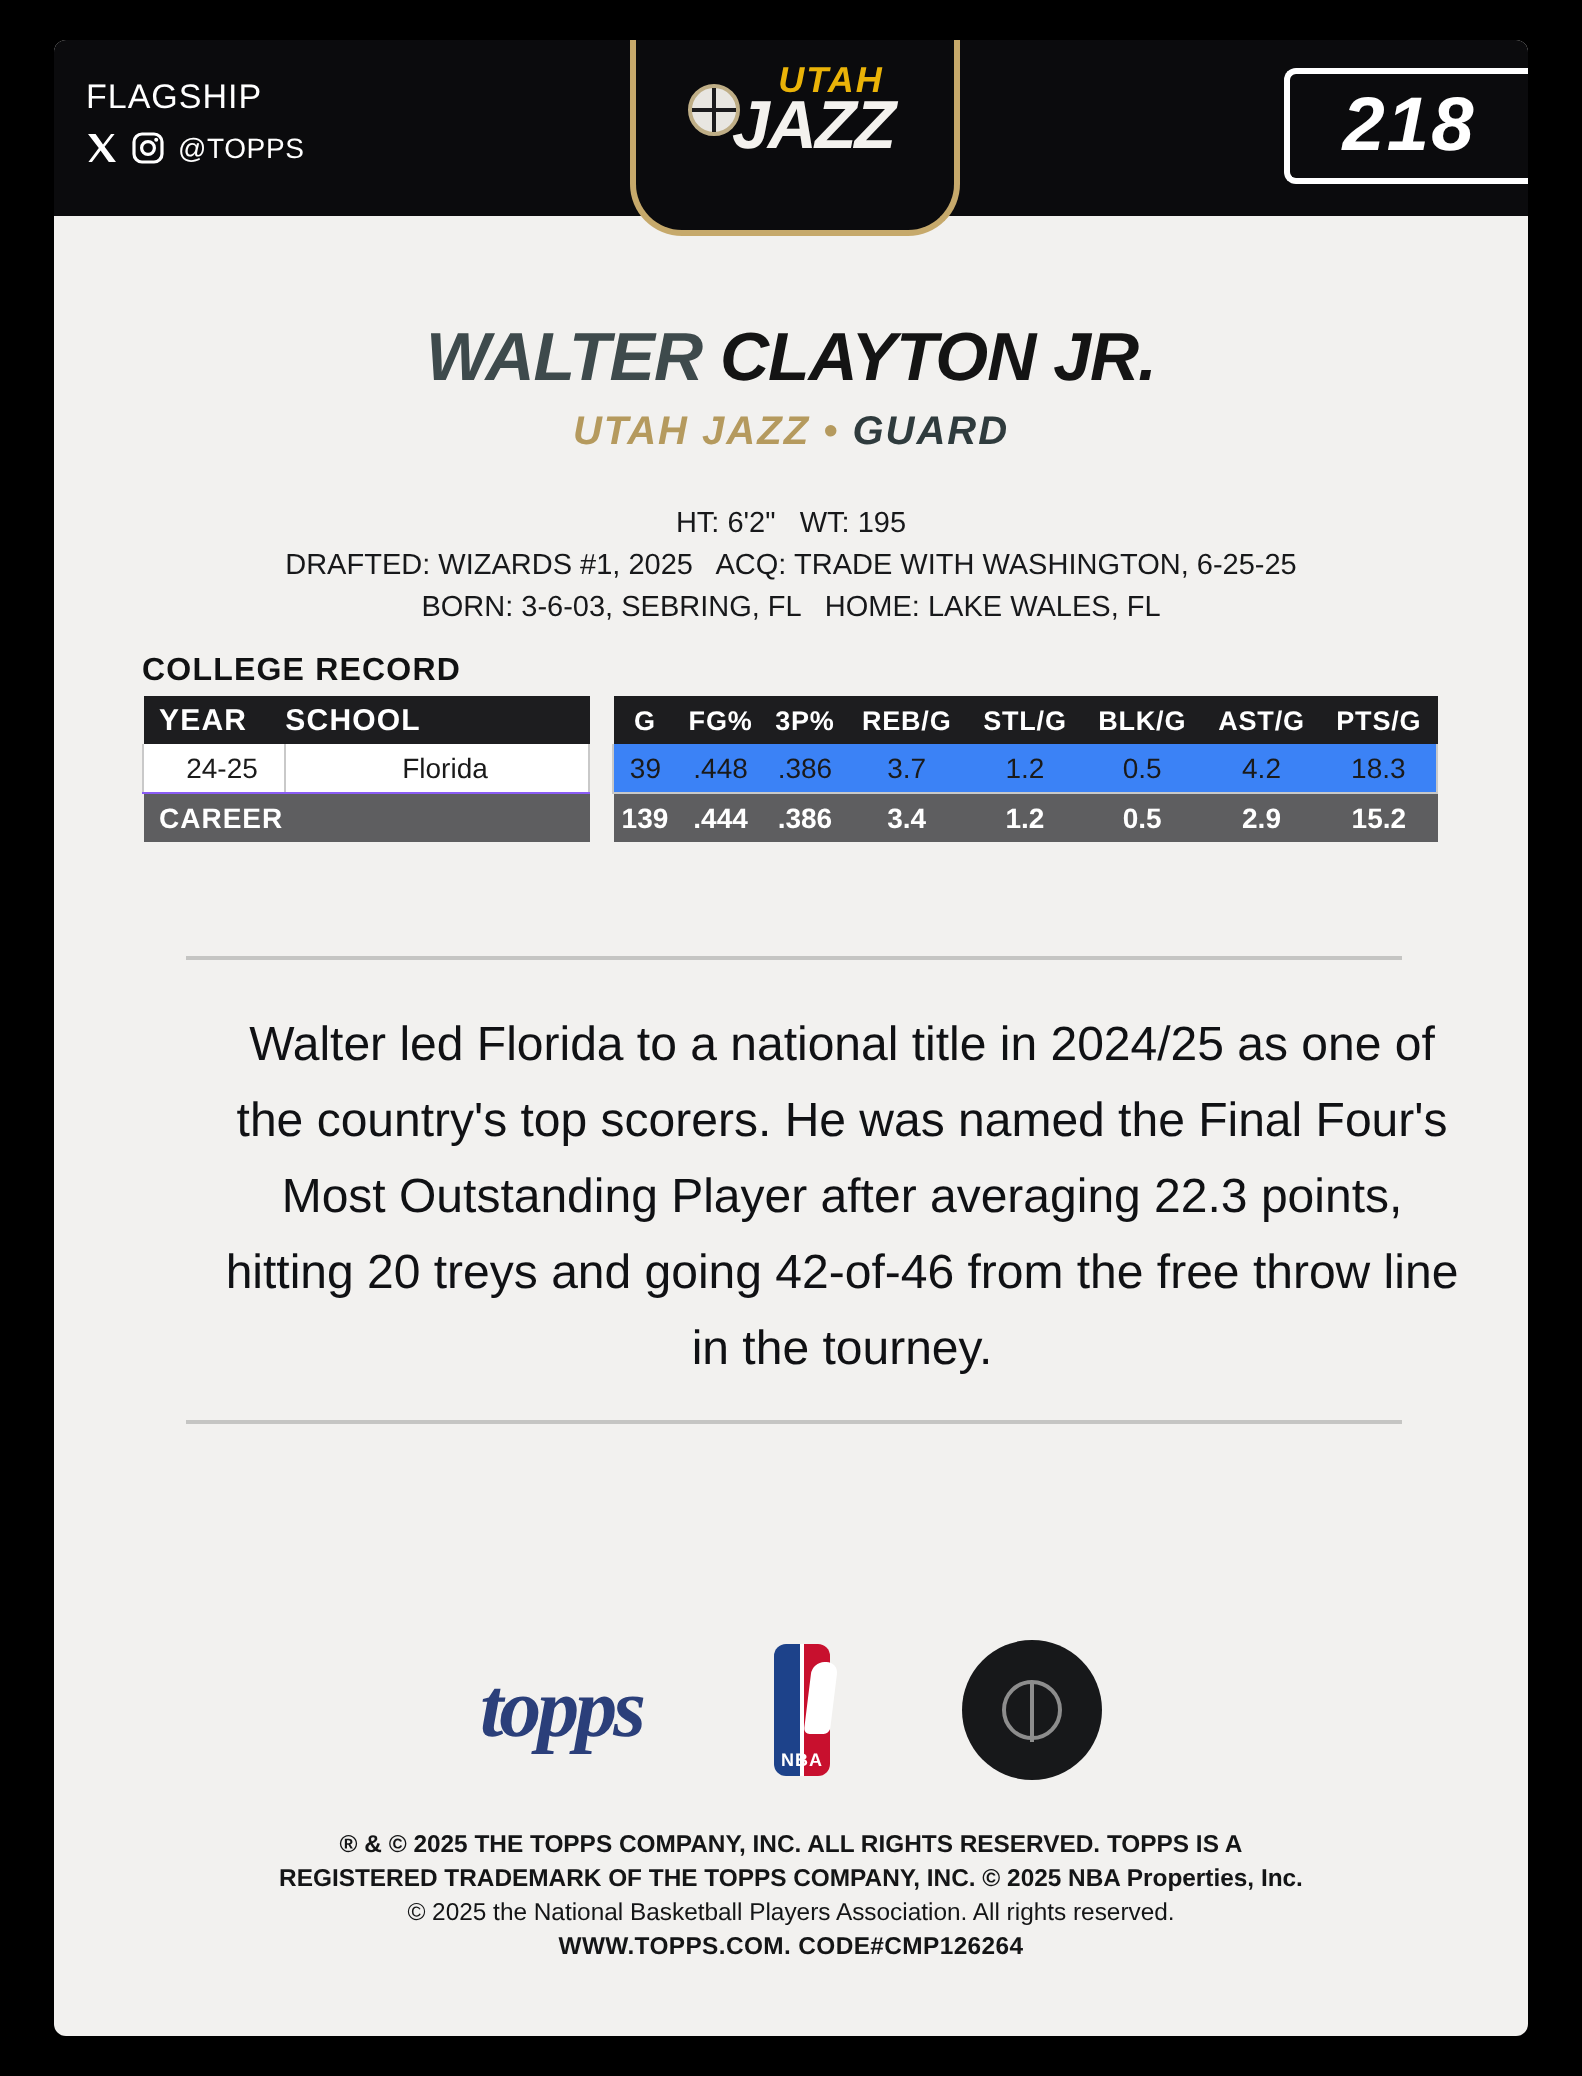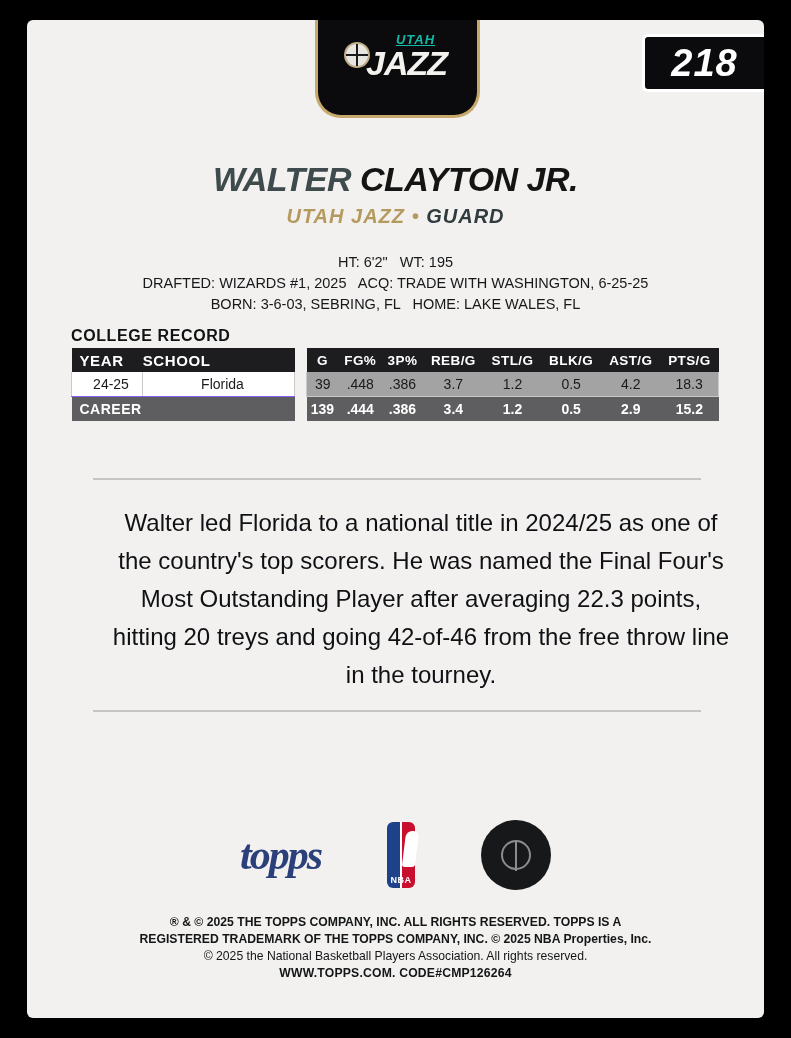--- a/index.html
+++ b/index.html
@@ -83,28 +83,27 @@
     box-sizing: border-box;
   }
   .jazz-logo {
     position: absolute;
     left: 0; top: 14px;
     width: 100%;
     text-align: center;
     color: #fff;
   }
   .jazz-utah {
-    font-size: 13px;
+    font-size: 18px;
     letter-spacing: 1px;
     font-style: italic;
     font-weight: bold;
     margin-left: 36px;
     line-height: 12px;
-    color: #14b8a6;
-    text-decoration: underline;
+    color: #eab308;
   }
   .jazz-word {
     font-size: 34px;
     font-weight: bold;
     font-style: italic;
     letter-spacing: -1px;
     line-height: 34px;
     color: #f4f2ee;
     margin-left: 18px;
   }
@@ -247,21 +246,21 @@
   .row-year td.cell-left {
     background: #ffffff;
     color: #1a1a1a;
     text-align: center;
     padding-left: 8px !important;
     border-left: 1px solid #c9c9c9;
     border-bottom: 1px solid #8b5cf6;
     font-size: 14px;
   }
   .row-year td.cell-stat {
-    background: #a3a3a3;
+    background: #3b82f6;
     color: #1a1a1a;
     text-align: center;
     border-bottom: 1px solid #c9c9c9;
     font-size: 14px;
   }
   .row-year td.cell-stat.first-stat { border-left: 1px solid #c9c9c9; }
   .row-year td.cell-stat.last-stat { border-right: 1px solid #c9c9c9; }
   .row-year td.cell-left.last-left { border-right: 1px solid #c9c9c9; }
   .row-career td.cell-left {
     background: #5e5e60;
@@ -384,20 +383,40 @@
   }
   .legal .l3 { font-weight: normal; }
   .legal .l4 { font-weight: bold; letter-spacing: .2px; }
 </style>
 </head>
 <body>
 
 <div class="card-outer">
   <div class="card">
 
+    <div class="top-band">
+      <div class="top-band-inner">
+        <div class="flagship">FLAGSHIP</div>
+        <div class="social-row">
+          <span class="x-icon">
+            <svg width="16" height="16" viewBox="0 0 16 16">
+                <path d="M1 1 L6.4 8 L1.2 15 L3 15 L7.3 9.2 L11.4 15 L15 15 L9.3 7.4 L14.3 1 L12.5 1 L8.5 6.2 L4.8 1 Z" fill="#ffffff"></path>
+              </svg>
+          </span>
+          <span class="ig-icon">
+            <svg width="16" height="16" viewBox="0 0 16 16">
+                <rect x="1" y="1" width="14" height="14" rx="4" fill="none" stroke="#ffffff" stroke-width="1.6"></rect>
+                <circle cx="8" cy="8" r="3.2" fill="none" stroke="#ffffff" stroke-width="1.6"></circle>
+                <circle cx="12.1" cy="3.9" r="1" fill="#ffffff"></circle>
+              </svg>
+          </span>
+          <span class="topps-handle">@TOPPS</span>
+        </div>
+      </div>
+    </div>
 
     <div class="logo-notch">
       <div class="jazz-ball"></div>
       <div class="jazz-logo">
         <div class="jazz-utah">UTAH</div>
         <div class="jazz-word">JAZZ</div>
       </div>
     </div>
 
     <div class="card-number">218</div>

